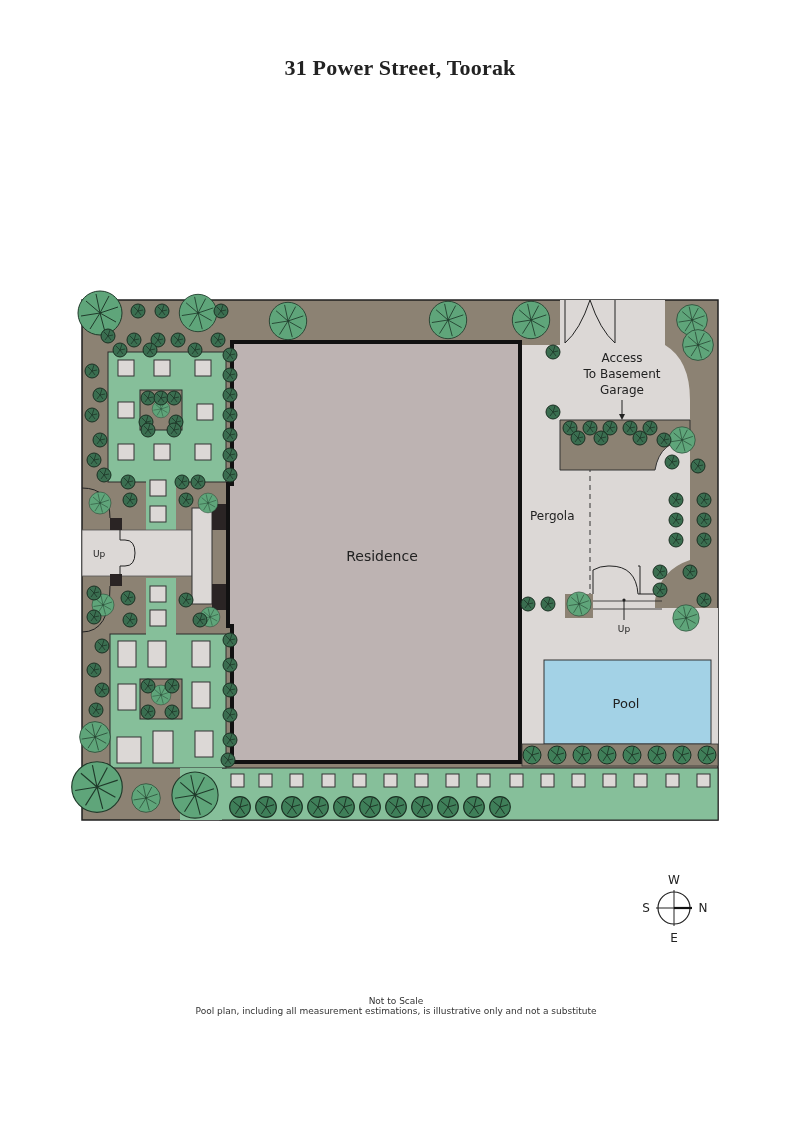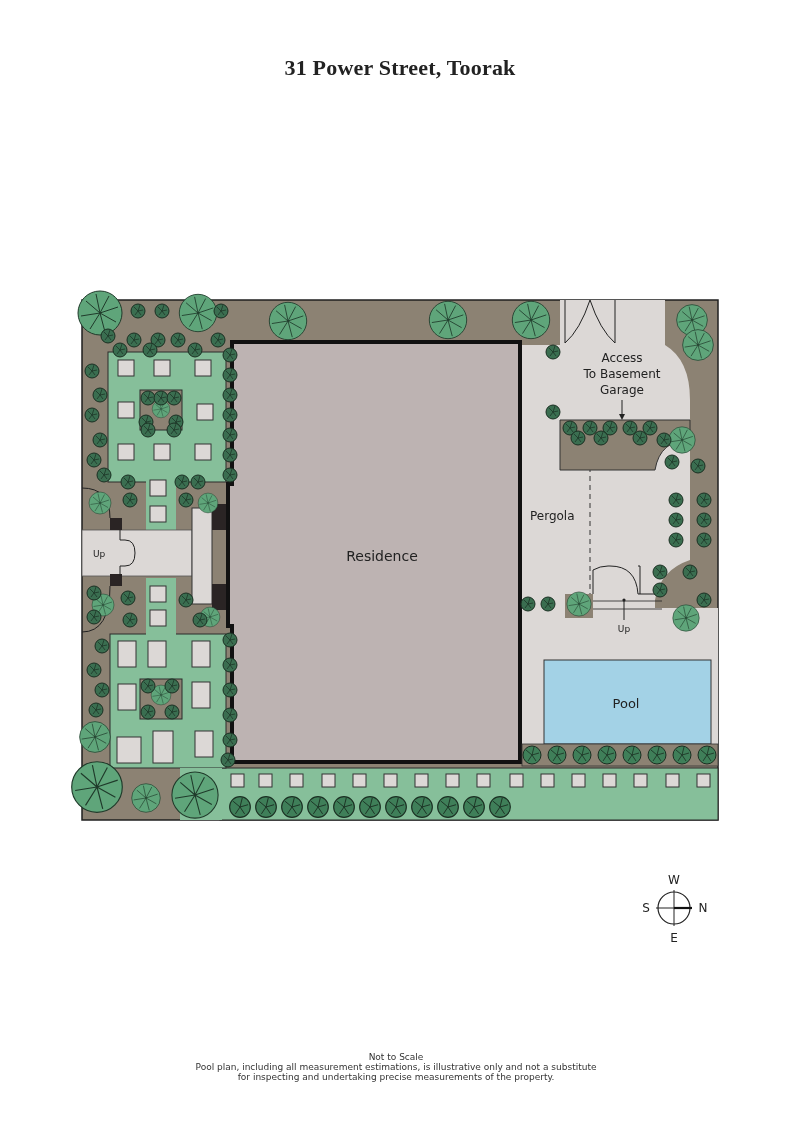--- a/index.html
+++ b/index.html
@@ -1,20 +1,20 @@
 <!DOCTYPE html>
 <html><head>
 <meta charset="utf-8">
 <style>
   html, body { margin: 0; padding: 0; background: #ffffff; }
   body { width: 800px; height: 1132px; position: relative; overflow: hidden; font-family: "DejaVu Sans", sans-serif; }
   .title { position: absolute; top: 55px; left: 0; width: 800px; text-align: center; font-family: "Liberation Serif", serif; font-weight: bold; font-size: 22px; color: #222; letter-spacing: 0.2px; }
   #plan { position: absolute; left: 0; top: 0; }
   .lbl { font-family: "DejaVu Sans", sans-serif; fill: #222; }
-  .footer { position: absolute; top: 1052px; left: 0; width: 792px; text-align: center; font-family: "DejaVu Sans", sans-serif; font-size: 9px; line-height: 10px; color: #333; }
+  .footer { position: absolute; top: 996px; left: 0; width: 792px; text-align: center; font-family: "DejaVu Sans", sans-serif; font-size: 9px; line-height: 10px; color: #333; }
   .compass-lbl { font-family: "DejaVu Sans", sans-serif; font-size: 12px; fill: #222; }
 </style>
 </head>
 <body>
 
 <div class="title">31 Power Street, Toorak</div>
 
 <svg id="plan" width="800" height="1132" viewBox="0 0 800 1132">
   <defs>
     <g id="tree-big">
@@ -278,14 +278,13 @@
     <text class="compass-lbl" x="674" y="884" text-anchor="middle">W</text>
     <text class="compass-lbl" x="674" y="942" text-anchor="middle">E</text>
     <text class="compass-lbl" x="646" y="912" text-anchor="middle">S</text>
     <text class="compass-lbl" x="703" y="912" text-anchor="middle">N</text>
   </g>
 </svg>
 
 <div class="footer">
   <div>Not to Scale</div>
   <div>Pool plan, including all measurement estimations, is illustrative only and not a substitute</div>
-  <div>for inspecting and undertaking precise measurements of the property.</div>
 </div>
 
 </body></html>

